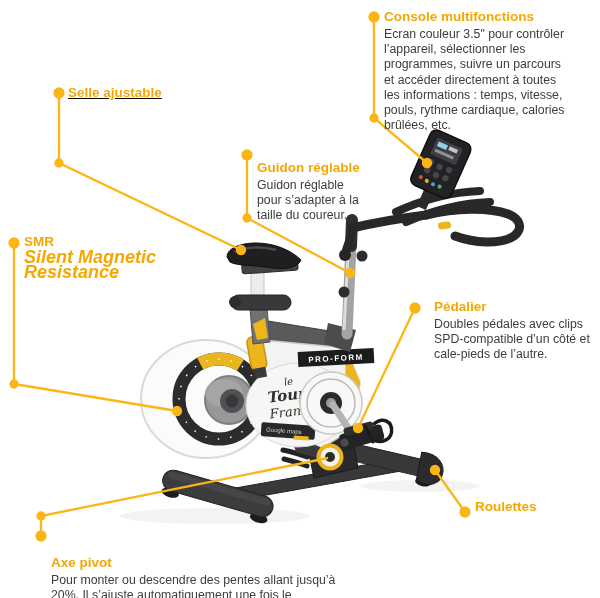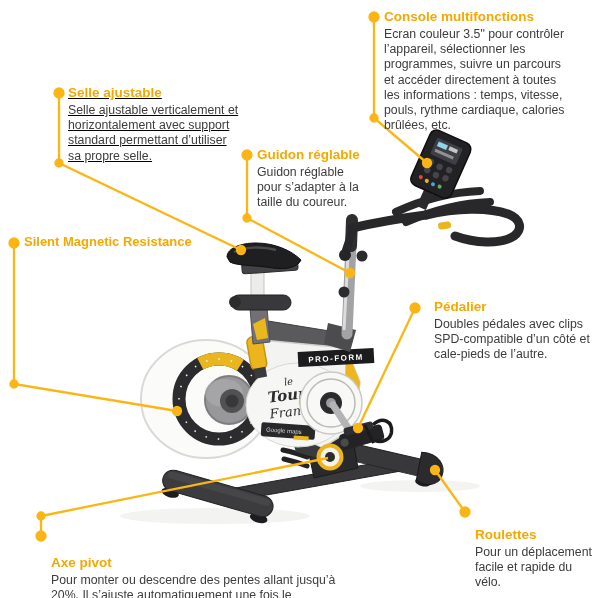--- a/index.html
+++ b/index.html
@@ -2,28 +2,28 @@
 <html lang="fr"><head>
 <meta charset="utf-8">
 <title>Diagram</title>
 <style>
   html,body{margin:0;padding:0;background:#ffffff;}
   #stage{position:relative;width:600px;height:598px;background:#ffffff;overflow:hidden;
          font-family:"Liberation Sans","DejaVu Sans",sans-serif;}
   #bike-svg{position:absolute;left:0;top:0;}
   .callout{position:absolute;z-index:5;}
   .co-title{font-size:13.5px;font-weight:bold;color:#F5A800;line-height:16px;}
-  .co-sub{font-size:13px;font-weight:bold;color:#F5A800;line-height:15px;}
+  .co-sub{font-size:18px;font-weight:bold;font-style:italic;color:#F5A800;line-height:15px;}
   .co-body{font-size:12.3px;color:#3D3D3D;line-height:15.2px;white-space:pre-line;margin-top:2px;}
   #co-console{left:384px;top:9px;width:208px;}
   #co-selle{left:68px;top:85px;width:205px;text-decoration:underline;}
-  #co-guidon{left:257px;top:147px;width:160px;}
+  #co-guidon{left:257px;top:160px;width:160px;}
   #co-smr{left:24px;top:234px;width:190px;}
   #co-pedalier{left:434px;top:299px;width:174px;}
-  #co-roulettes{left:475px;top:527px;width:124px;}
+  #co-roulettes{left:475px;top:499px;width:124px;}
   #co-axe{left:51px;top:527px;width:340px;margin-top:28px;}
 </style>
 </head>
 <body>
 
 <div id="stage">
 
   <svg id="bike-svg" width="600" height="598" viewBox="0 0 600 598">
 
     <g>
@@ -214,49 +214,43 @@
 l’appareil, sélectionner les
 programmes, suivre un parcours
 et accéder directement à toutes
 les informations : temps, vitesse,
 pouls, rythme cardiaque, calories
 brûlées, etc.</div>
   </div>
 
   <div class="callout" id="co-selle">
     <div class="co-title">Selle ajustable</div>
-    <div class="co-body">Selle ajustable verticalement et
-horizontalement avec support
-standard permettant d’utiliser
-sa propre selle.</div>
   </div>
 
   <div class="callout" id="co-guidon">
     <div class="co-title">Guidon réglable</div>
     <div class="co-body">Guidon réglable
 pour s’adapter à la
 taille du coureur.</div>
   </div>
 
   <div class="callout" id="co-smr">
+    <div class="co-title">SMR</div>
     <div class="co-sub">Silent Magnetic Resistance</div>
   </div>
 
   <div class="callout" id="co-pedalier">
     <div class="co-title">Pédalier</div>
     <div class="co-body">Doubles pédales avec clips
 SPD-compatible d’un côté et
 cale-pieds de l’autre.</div>
   </div>
 
   <div class="callout" id="co-roulettes">
     <div class="co-title">Roulettes</div>
-    <div class="co-body">Pour un déplacement
-facile et rapide du
-vélo.</div>
   </div>
 
   <div class="callout" id="co-axe">
     <div class="co-title">Axe pivot</div>
     <div class="co-body">Pour monter ou descendre des pentes allant jusqu’à
 20%. Il s’ajuste automatiquement une fois le
 parcours programmé avec GoogleMaps™.</div>
   </div>
 
 </div>

